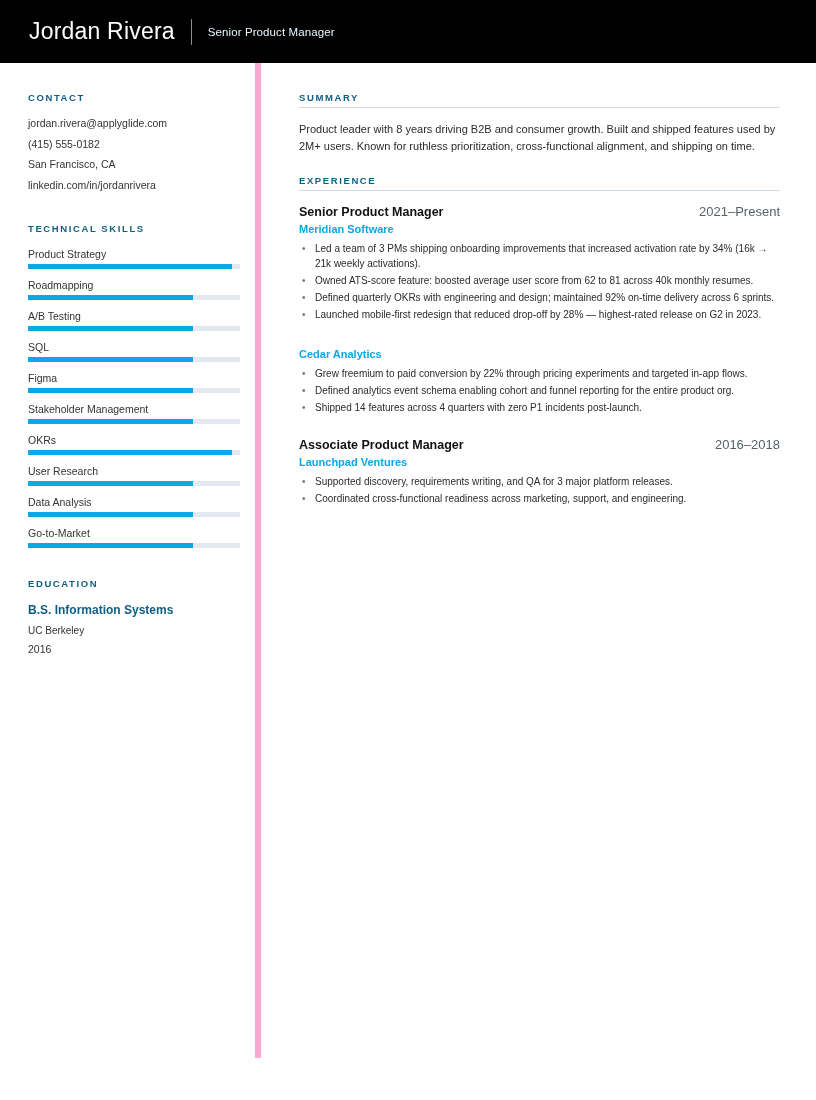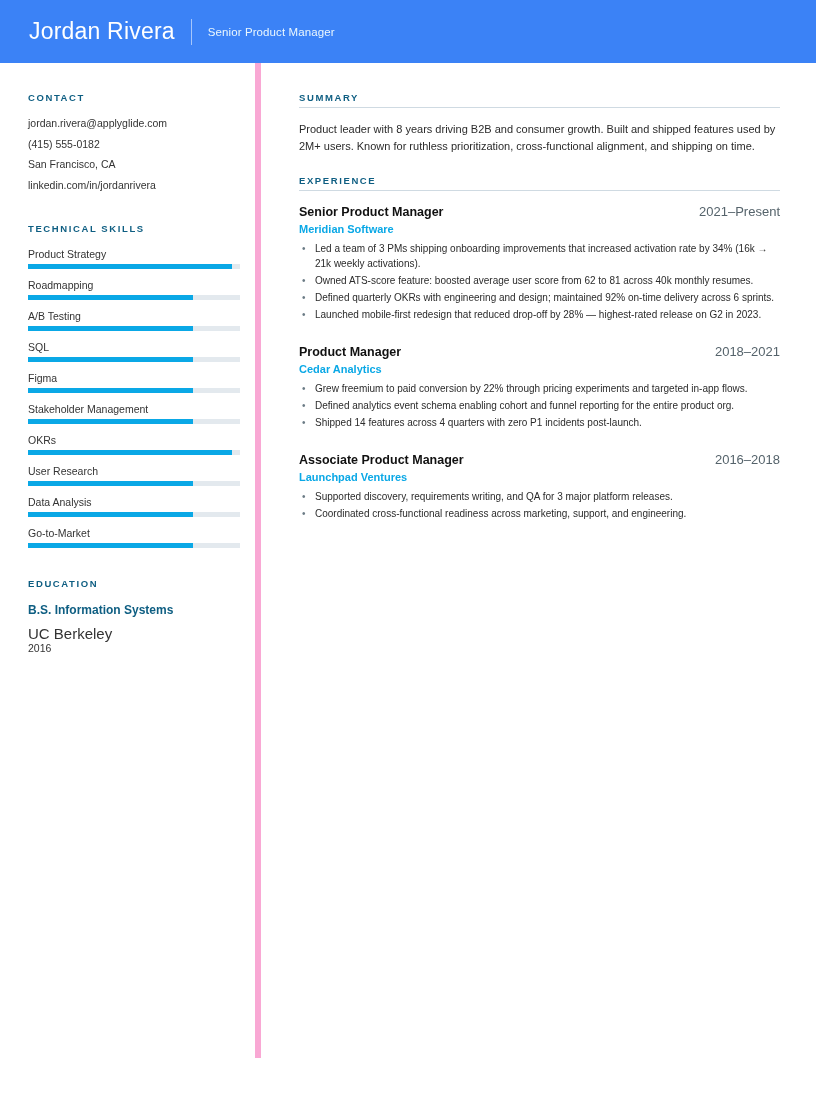--- a/index.html
+++ b/index.html
@@ -11,21 +11,21 @@
     width: 816px;
     height: 1100px;
     font-family: "Liberation Sans", sans-serif;
     color: #222222;
     position: relative;
     overflow: hidden;
   }
 
   
   .header {
-    background: #3b82f6;
+    background: #000000;
     height: 63px;
     display: flex;
     align-items: center;
     padding-left: 29px;
     box-sizing: border-box;
   }
   .header-name {
     font-size: 23px;
     color: #ffffff;
     font-weight: normal;
@@ -87,22 +87,23 @@
     background: #0aa8e6;
   }
 
   .edu-degree {
     font-size: 12px;
     font-weight: bold;
     color: #0e5e82;
     margin-bottom: 8px;
   }
   .edu-school {
-    font-size: 15px;
+    font-size: 10px;
     color: #333333;
+    margin-bottom: 7px;
   }
   .edu-year {
     font-size: 10.5px;
     color: #333333;
   }
 
   
   .main {
     flex: 1;
     padding: 29px 36px 0 38px;
@@ -282,24 +283,20 @@
         <li>Led a team of 3 PMs shipping onboarding improvements that increased activation rate by 34% (16k → 21k weekly activations).</li>
         <li>Owned ATS-score feature: boosted average user score from 62 to 81 across 40k monthly resumes.</li>
         <li>Defined quarterly OKRs with engineering and design; maintained 92% on-time delivery across 6 sprints.</li>
         <li>Launched mobile-first redesign that reduced drop-off by 28% — highest-rated release on G2 in 2023.</li>
       </ul>
     </div>
 
     <div class="exp-gap"></div>
 
     <div class="exp-block">
-      <div class="exp-row">
-        <div class="exp-role">Product Manager</div>
-        <div class="exp-dates">2018–2021</div>
-      </div>
       <div class="exp-company">Cedar Analytics</div>
       <ul class="bullets">
         <li>Grew freemium to paid conversion by 22% through pricing experiments and targeted in-app flows.</li>
         <li>Defined analytics event schema enabling cohort and funnel reporting for the entire product org.</li>
         <li>Shipped 14 features across 4 quarters with zero P1 incidents post-launch.</li>
       </ul>
     </div>
 
     <div class="exp-gap"></div>
 

